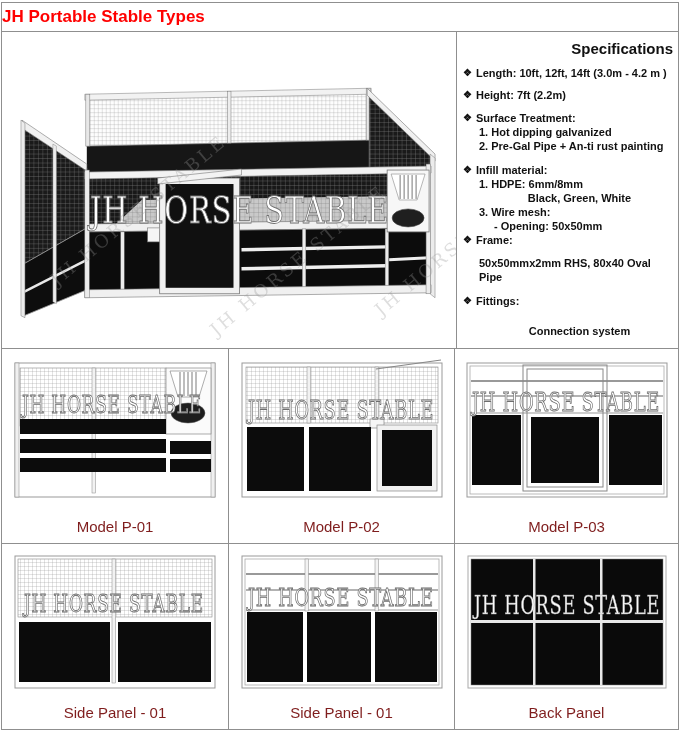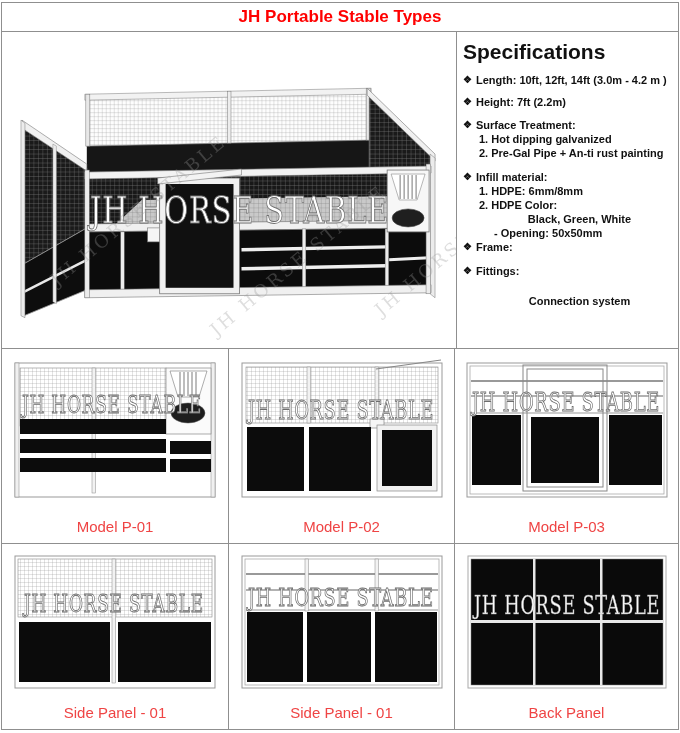--- a/index.html
+++ b/index.html
@@ -1,39 +1,39 @@
 <!DOCTYPE html>
 <html><head>
 <meta charset="utf-8">
 <style>
   html,body{margin:0;padding:0;background:#fff;}
   .canvas{position:relative;width:680px;height:733px;background:#fff;
           font-family:"Liberation Sans",sans-serif;color:#111;}
   .sheet{position:absolute;left:1px;top:2px;width:676px;height:726px;
          border:1px solid #8f8f8f;display:flex;flex-direction:column;}
   .title-row{height:28px;border-bottom:1px solid #8f8f8f;display:flex;
-             align-items:center;justify-content:center;}
+             align-items:center;}
   .title-row .t{font-size:17px;font-weight:bold;color:#ff0000;}
   .main-row{height:316px;border-bottom:1px solid #8f8f8f;display:flex;}
   .stable-cell{width:454px;border-right:1px solid #8f8f8f;overflow:hidden;}
   .spec-cell{flex:1;padding:4px 5px 0 6px;overflow:hidden;}
-  .spec-head{text-align:left;font-size:21px;font-weight:bold;margin:4px 0 9px 0;}
+  .spec-head{text-align:right;font-size:15px;font-weight:bold;margin:4px 0 9px 0;}
   .spec-line{display:flex;font-size:11px;font-weight:bold;line-height:14px;}
   .spec-line .bul{width:13px;flex:none;font-size:10px;}
   .i1{padding-left:16px;} .i2{padding-left:23px;justify-content:center;} .i3{padding-left:31px;}
   .g8{margin-top:8px;} .g9{margin-top:9px;} .g10{margin-top:10px;} .g2{margin-top:16px;}
   .grid-row{display:flex;}
   .row3{height:194px;border-bottom:1px solid #8f8f8f;}
   .row4{flex:1;}
   .cell{display:flex;flex-direction:column;align-items:center;
         justify-content:space-between;padding:6px 3px 6px 3px;box-sizing:border-box;}
   .c1{width:227px;border-right:1px solid #8f8f8f;}
   .c2{width:226px;border-right:1px solid #8f8f8f;}
   .c3{flex:1;}
-  .caption{font-size:15px;color:#ef4444;padding-bottom:2px;}
+  .caption{font-size:15px;color:#7f1d1d;padding-bottom:2px;}
   svg{display:block;}
   .wm{font-family:"DejaVu Serif",serif;fill:#ffffff;stroke:#6e6e6e;stroke-width:0.9;
       letter-spacing:1px;}
   .wm-faint{font-family:"DejaVu Serif",serif;fill:#9a9a9a;opacity:0.32;letter-spacing:3px;}
 </style>
 </head>
 <body>
 
 <div class="canvas">
 <svg width="0" height="0">
@@ -150,32 +150,35 @@
       <div class="spec-line i1">
             <span>2. Pre-Gal Pipe + An-ti rust painting</span>
           </div>
       <div class="spec-line g10">
             <span class="bul">❖</span>
             <span>Infill material:</span>
           </div>
       <div class="spec-line i1">
             <span>1. HDPE: 6mm/8mm</span>
           </div>
-      <div class="spec-line i1">
-            <span>2. HDPE Color:</span>
-          </div>
       <div class="spec-line i2">
             <span>Black, Green, White</span>
           </div>
+      <div class="spec-line i1">
+            <span>3. Wire mesh:</span>
+          </div>
       <div class="spec-line i3">
             <span>- Opening: 50x50mm</span>
           </div>
       <div class="spec-line">
             <span class="bul">❖</span>
             <span>Frame:</span>
+          </div>
+      <div class="spec-line i1 g9">
+            <span>50x50mmx2mm RHS, 80x40 Oval Pipe</span>
           </div>
       <div class="spec-line g10">
             <span class="bul">❖</span>
             <span>Fittings:</span>
           </div>
       <div class="spec-line i2 g2">
             <span>Connection system</span>
           </div>
     </div>
   </div>

